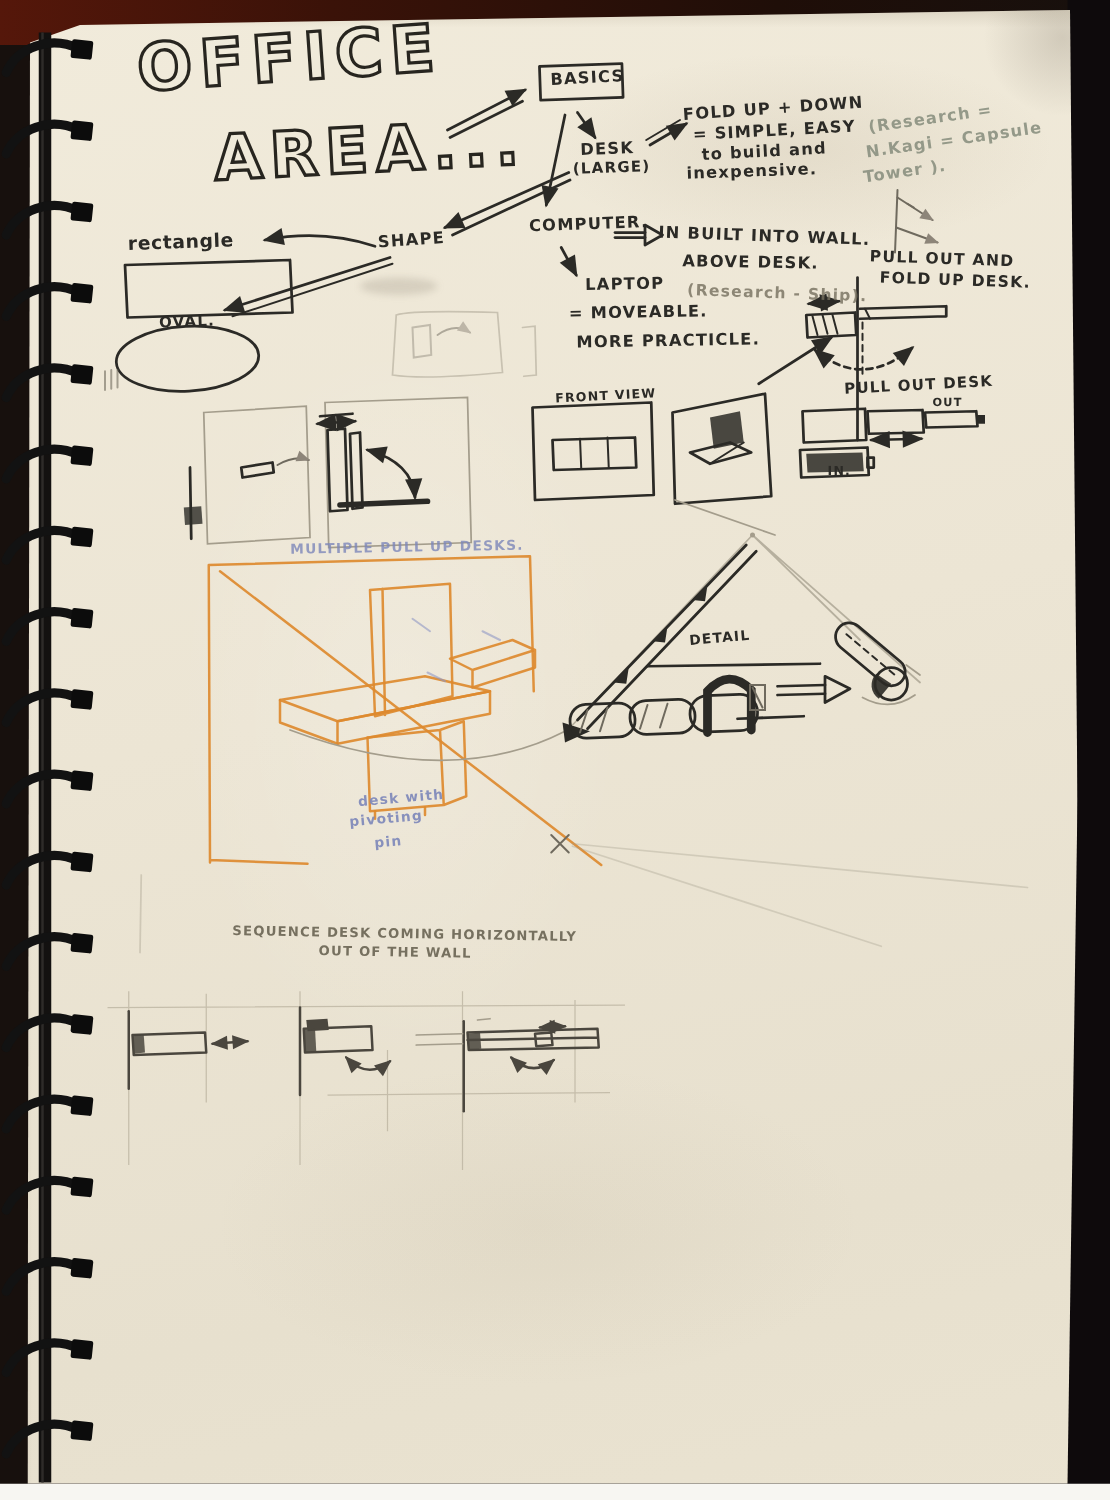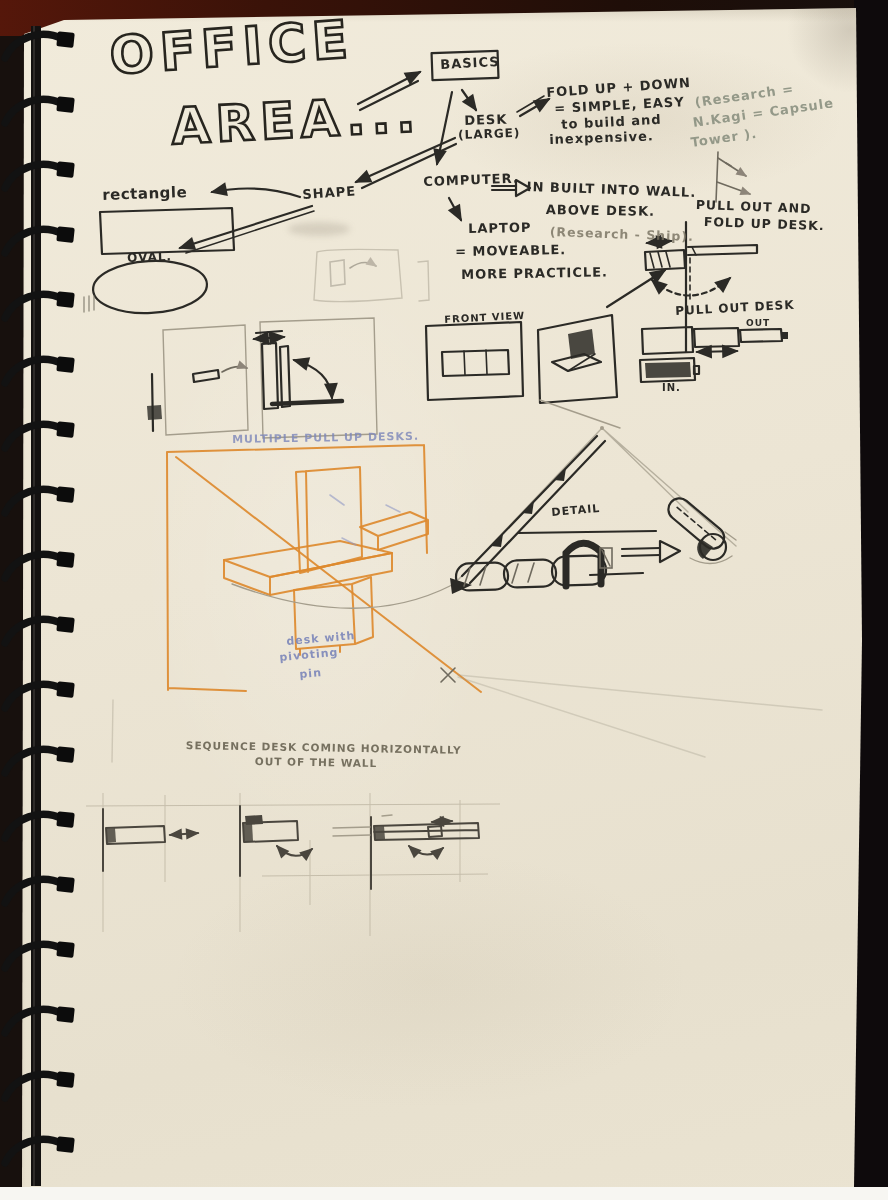--- a/index.html
+++ b/index.html
@@ -287,21 +287,21 @@
 
     <div class="t" style="left:102px;top:188px;font-size:15px;transform:rotate(-2deg);letter-spacing:.5px;">rectangle</div>
     <div class="t" style="left:302px;top:188px;font-size:13px;transform:rotate(-4deg);">SHAPE</div>
     <div class="t" style="left:127px;top:252px;font-size:12px;transform:rotate(-2deg);">OVAL.</div>
 
     <div class="t" style="left:696px;top:199px;font-size:12.5px;transform:rotate(2deg);">PULL OUT AND</div>
     <div class="t" style="left:704px;top:216px;font-size:12.5px;transform:rotate(2deg);">FOLD UP DESK.</div>
 
     <div class="t" style="left:675px;top:305px;font-size:12px;transform:rotate(-3deg);">PULL OUT DESK</div>
     <div class="t" style="left:746px;top:319px;font-size:9px;">OUT</div>
-    <div class="t" style="left:662px;top:383px;font-size:10px;text-align:right;">IN.</div>
+    <div class="t" style="left:662px;top:373px;font-size:10px;text-align:right;">IN.</div>
 
     <div class="t" style="left:444px;top:315px;font-size:10px;transform:rotate(-3deg);">FRONT VIEW</div>
 
     <div class="t blue-t" style="left:232px;top:434px;font-size:11px;transform:rotate(-1deg);opacity:.8;">MULTIPLE PULL UP DESKS.</div>
 
     <div class="t blue-t" style="left:286px;top:636px;font-size:11px;transform:rotate(-5deg);">desk with</div>
     <div class="t blue-t" style="left:279px;top:652px;font-size:11px;transform:rotate(-5deg);">pivoting</div>
     <div class="t blue-t" style="left:299px;top:669px;font-size:11px;transform:rotate(-5deg);">pin</div>
 
     <div class="t" style="left:551px;top:507px;font-size:11px;transform:rotate(-5deg);">DETAIL</div>

